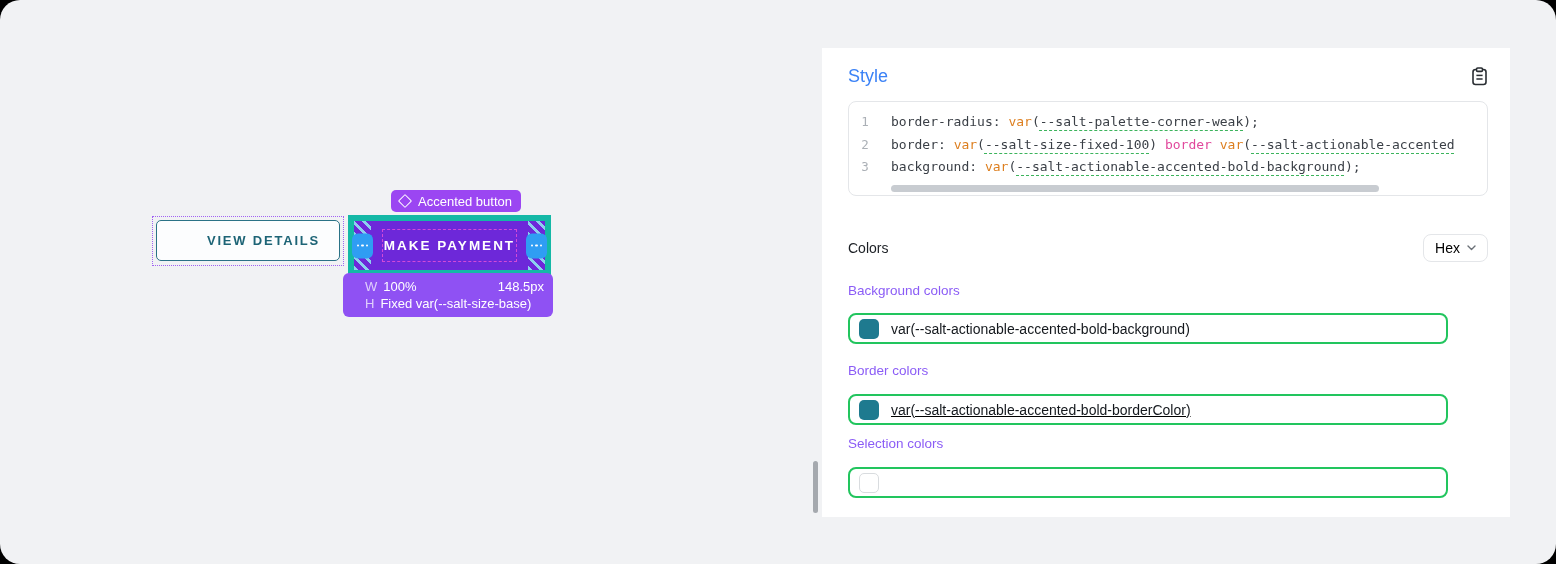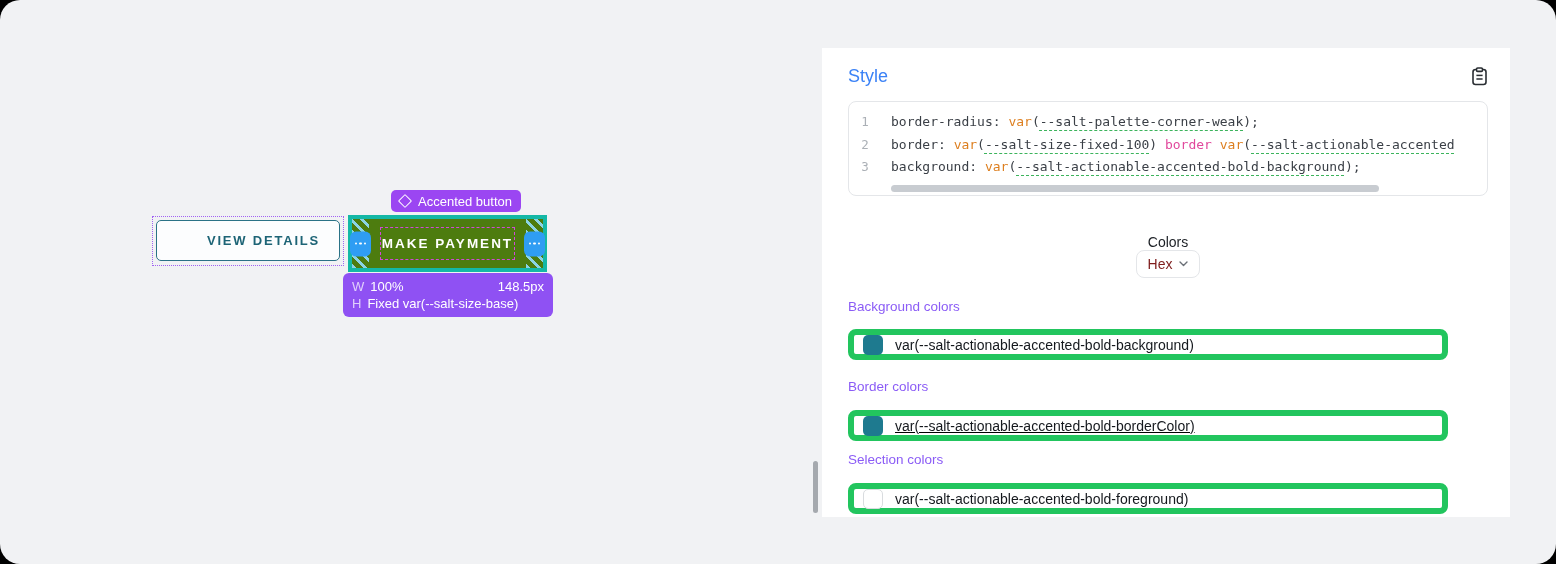--- a/index.html
+++ b/index.html
@@ -4,64 +4,64 @@
 <style>
   html,body{margin:0;padding:0;background:#000;}
   body{width:1556px;height:564px;font-family:"Liberation Sans","DejaVu Sans",sans-serif;position:relative;}
   .canvas{position:absolute;inset:0;background:#f1f2f4;border-radius:20px;overflow:hidden;}
 
   
   .dotted-outline{position:absolute;left:152px;top:216px;width:190px;height:48px;border:1px dotted #a163f2;}
   .btn-outline{position:absolute;left:156px;top:220px;width:184px;height:41px;background:#fcfdfe;
     border:1.5px solid #2a7286;border-radius:5px;color:#1d6476;font-size:13px;font-weight:bold;
     letter-spacing:1.8px;display:flex;align-items:center;justify-content:center;cursor:default;padding-left:37px;}
-  .sel-wrap{position:absolute;left:348px;top:215px;width:191px;height:49px;background:#4d7c0f;
-    border:4px solid #14b8a6;}
+  .sel-wrap{position:absolute;left:348px;top:215px;width:191px;height:49px;background:#6d28d9;
+    border:6px solid #14b8a6;}
   .hatch{position:absolute;top:0;bottom:0;width:17px;
     background:repeating-linear-gradient(45deg,rgba(142,216,240,.95) 0 3px,rgba(0,0,0,0) 3px 8px);}
   .hatch.left{left:0;} .hatch.right{right:0;}
   .sel-dashed{position:absolute;top:8px;bottom:8px;left:28px;right:28px;border:1px dashed #d249d8;}
   .sel-label{position:absolute;inset:0;display:flex;align-items:center;justify-content:center;
     color:#fff;font-size:13.5px;font-weight:bold;letter-spacing:2px;}
   .handle{position:absolute;top:50%;transform:translateY(-50%);width:21px;height:25px;border-radius:6px;
     background:#2f9df3;display:flex;align-items:center;justify-content:center;gap:2px;cursor:pointer;}
   .handle.left{left:-2px;} .handle.right{right:-2px;}
   .handle i{width:2.5px;height:2.5px;border-radius:50%;background:#fff;display:block;}
   .badge{position:absolute;left:351px;top:190px;height:22px;display:inline-flex;align-items:center;
     padding:0 9px;border-radius:5px;background:#9b46f2;color:#fff;font-size:13px;cursor:pointer;margin-left:40px;}
   .diamond{width:8px;height:8px;border:1.5px solid #fff;border-radius:1px;transform:rotate(45deg);
     margin-right:8px;display:inline-block;}
   .size-tip{position:absolute;left:343px;top:273px;width:192px;background:#8f51f3;border-radius:6px;
     padding:5px 9px;color:#fff;font-size:13px;line-height:17px;}
-  .size-tip .row{display:flex;justify-content:space-between;}
+  .size-tip .row{display:flex;justify-content:space-between;margin-left:13px;}
   .dim-key{opacity:.72;margin-right:6px;}
 
   
   .panel{position:absolute;left:822px;top:48px;width:688px;height:469px;background:#fff;
     padding:18px 22px 0 26px;box-sizing:border-box;}
   .panel-head{display:flex;align-items:center;justify-content:space-between;width:640px;}
   .panel-title{font-size:18px;color:#3b82f6;}
   .copy-btn{background:none;border:none;padding:0;cursor:pointer;line-height:0;}
   .code-box{position:relative;margin-top:14px;width:640px;height:95px;border:1px solid #e4e6e9;
     border-radius:8px;box-sizing:border-box;display:flex;overflow:hidden;background:#fff;}
   .gutter{width:32px;flex:none;padding-top:9px;text-align:center;color:#abb0b6;
     font-family:"DejaVu Sans Mono","Liberation Mono",monospace;font-size:12.5px;line-height:22.5px;}
   .code-area{flex:1;padding:9px 0 0 10px;overflow:hidden;
     font-family:"DejaVu Sans Mono","Liberation Mono",monospace;font-size:13px;line-height:22.5px;color:#3a3f46;}
   .code-line{white-space:pre;}
   .tok-fn{color:#dd7e1e;}
   .tok-kw{color:#e1489c;}
   .tok-var{text-decoration:underline dashed #3cb45c 1px;text-underline-offset:3.5px;}
   .h-scrollbar{position:absolute;left:42px;bottom:3px;width:488px;height:7px;border-radius:4px;background:#c8ccd1;cursor:pointer;}
-  .colors-head{margin-top:38px;width:640px;display:flex;align-items:center;justify-content:space-between;flex-direction:column;}
+  .colors-head{margin-top:38px;width:640px;display:flex;align-items:center;justify-content:space-between;}
   .colors-title{font-size:14px;color:#1b1f24;}
   .hex-btn{display:inline-flex;align-items:center;gap:7px;background:#fff;border:1px solid #e4e6e9;
-    border-radius:8px;padding:5px 11px;font-size:14px;color:#7f1d1d;cursor:pointer;font-family:inherit;}
+    border-radius:8px;padding:5px 11px;font-size:14px;color:#000000;cursor:pointer;font-family:inherit;}
   .group-label{margin-top:21px;font-size:13.5px;color:#8b5cf6;}
-  .color-row{margin-top:15px;width:600px;height:31px;border:6px solid #22c55e;border-radius:8px;
+  .color-row{margin-top:15px;width:600px;height:31px;border:2px solid #22c55e;border-radius:8px;
     box-sizing:border-box;display:flex;align-items:center;padding:0 9px;gap:12px;background:#fff;cursor:pointer;}
   .swatch{width:20px;height:20px;border-radius:5px;flex:none;box-sizing:border-box;}
   .swatch.bordered{border:1px solid #d9dcdf;}
   .color-val{font-size:14px;color:#14181d;}
   .v-scrollbar{position:absolute;left:813px;top:461px;width:5px;height:52px;border-radius:3px;background:#a5a9ae;cursor:pointer;}
 </style>
 </head>
 <body>
 
 <div class="canvas">
@@ -148,19 +148,18 @@
 
     <div class="group-label" style="margin-top:19px;">Border colors</div>
     <div class="color-row" style="margin-top:16px;text-decoration:underline;">
       <span class="swatch" style="background-color: rgb(30, 122, 143);"></span>
       <span class="color-val">var(--salt-actionable-accented-bold-borderColor)</span>
     </div>
 
     <div class="group-label" style="margin-top:11px;">Selection colors</div>
     <div class="color-row" style="margin-top:16px;">
       <span class="swatch bordered" style="background-color: rgb(255, 255, 255);"></span>
-      <span class="color-val">var(--salt-actionable-accented-bold-foreground)</span>
     </div>
 
   </div>
 
   <div class="v-scrollbar"></div>
 </div>
 
 </body></html>

